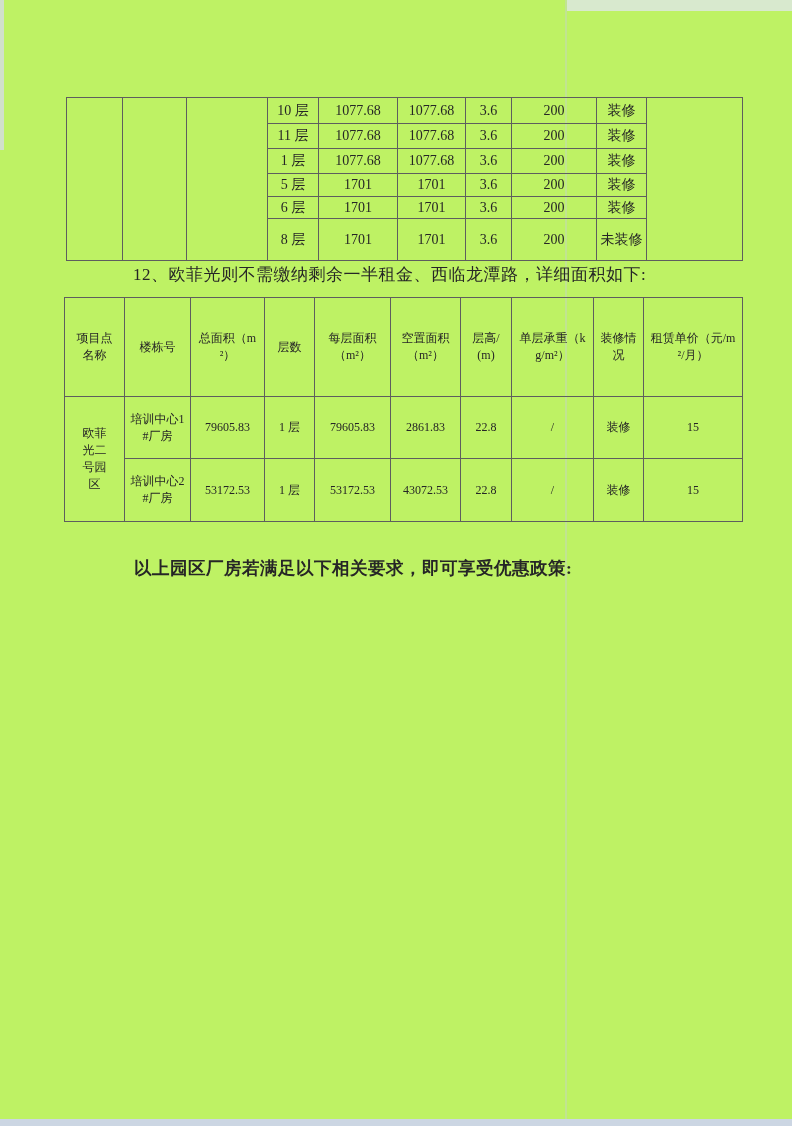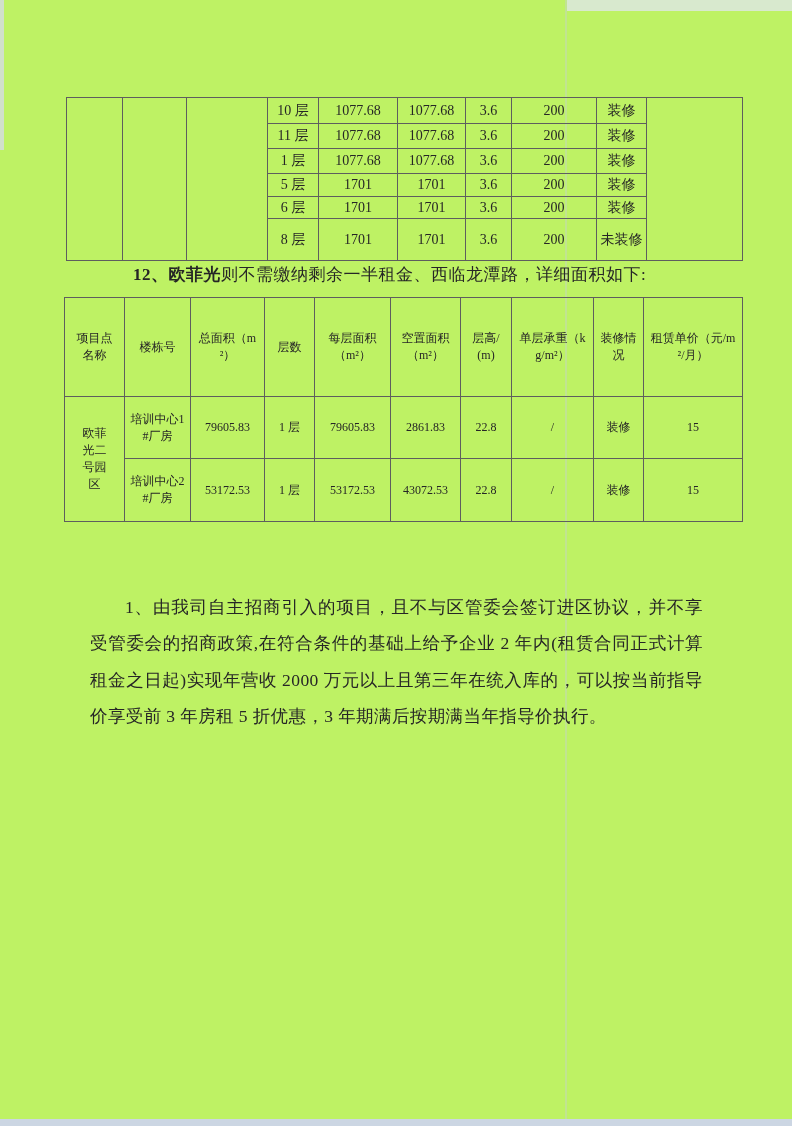--- a/index.html
+++ b/index.html
@@ -28,21 +28,21 @@
   }
   #table1{left:66px;top:97px;width:676px;font-size:14px;}
   #table2{left:64px;top:297px;width:678px;font-size:12px;}
   #table2 th{padding:2px 6px;}
   .project-cell{padding:2px 13px;}
 
   .heading12{
     position:absolute;left:133px;top:263px;width:620px;
     font-size:17px;letter-spacing:0.5px;white-space:nowrap;
   }
-  .heading12 .bold{font-weight:bold;text-align:right;}
+  .heading12 .bold{font-weight:normal;text-align:right;}
 
   .policy-heading{
     position:absolute;left:134px;top:556px;width:600px;
     font-size:17.5px;font-weight:bold;letter-spacing:0.5px;
   }
   .policy-body{
     position:absolute;left:90px;top:589px;width:613px;
     font-size:17.5px;line-height:36.4px;
     text-align:justify;letter-spacing:0.4px;
   }
@@ -177,18 +177,18 @@
       <td>53172.53</td>
       <td>43072.53</td>
       <td>22.8</td>
       <td>/</td>
       <td>装修</td>
       <td>15</td>
     </tr>
   </tbody>
     </table>
 
+  <div class="policy-heading">以上园区厂房若满足以下相关要求，即可享受优惠政策:</div>
 
   <div class="policy-body">
-    <p class="p-indent">1、由我司自主招商引入的项目，且不与区管委会签订进区协议，并不享受管委会的招商政策,在符合条件的基础上给予企业 2 年内(租赁合同正式计算租金之日起)实现年营收 2000 万元以上且第三年在统入库的，可以按当前指导价享受前 3 年房租 5 折优惠，3 年期满后按期满当年指导价执行。</p>
   </div>
 
 </div>
 
 </body></html>

